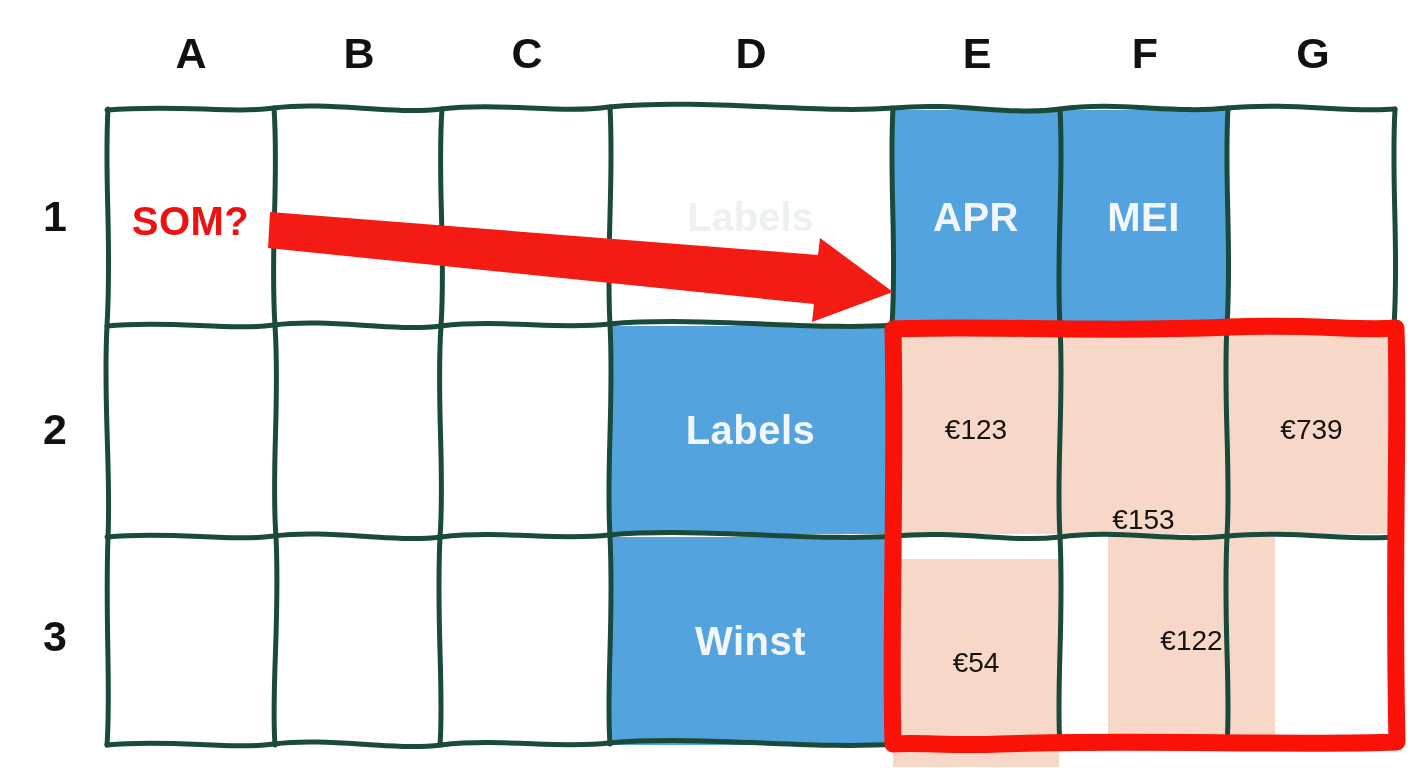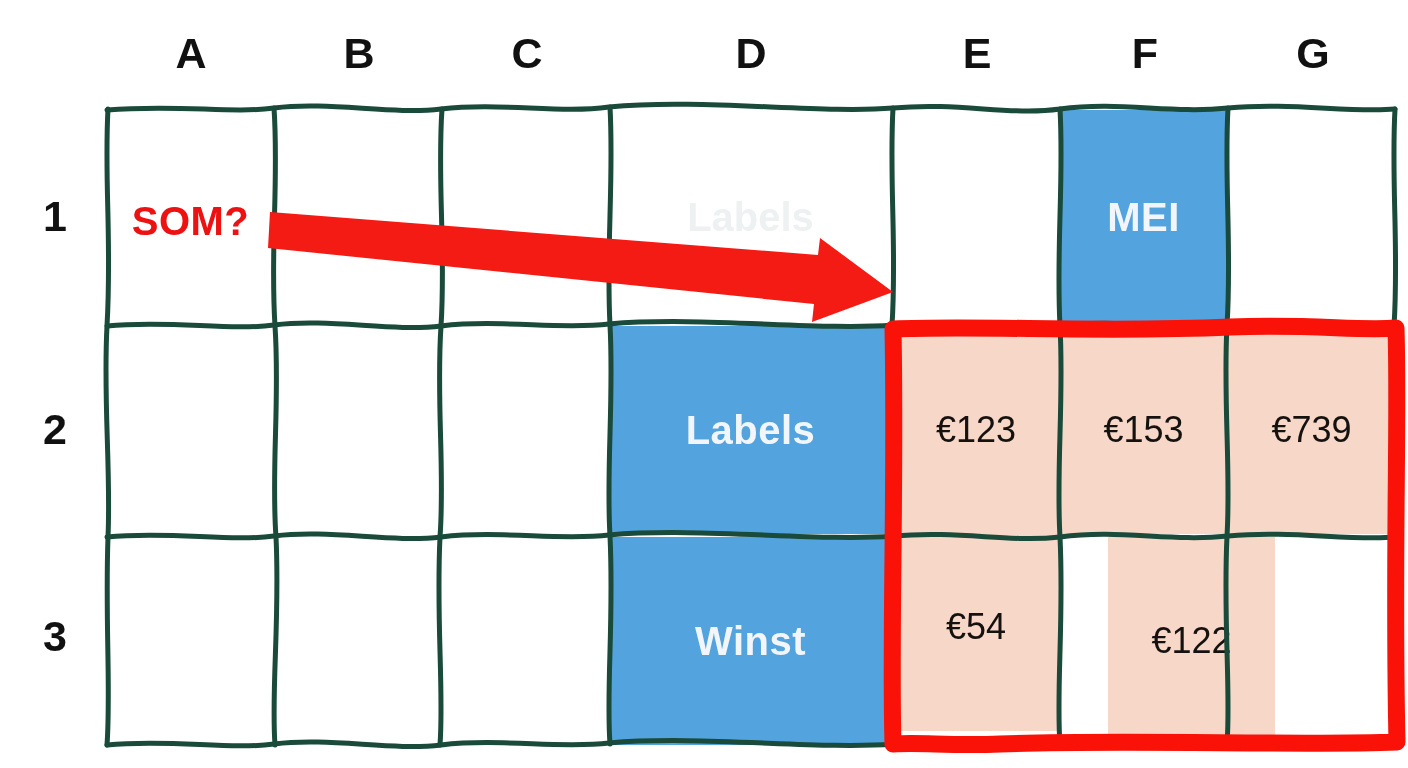--- a/index.html
+++ b/index.html
@@ -43,21 +43,21 @@
     box-sizing:border-box;
     font-size:38px;
     line-height:1;
   }
   .cell.fill-blue{background:#53a3df;}
   .cell.fill-peach{background:#f7d7c8;}
   .cell.fill-white{background:#ffffff;}
   .cell .txt{pointer-events:none;}
   .txt-white{color:#f2f6fa;font-weight:bold;font-size:40px;letter-spacing:.5px;}
   .txt-red{color:#ee1111;font-weight:bold;font-size:40px;letter-spacing:.5px;}
-  .txt-dark{color:#14110f;font-weight:normal;font-size:36px;}
+  .txt-dark{color:#14110f;font-weight:normal;font-size:28px;}
   .txt-ghost{color:#eef1f2;font-weight:bold;font-size:40px;}
 
   
   #ink,#overlay{position:absolute;left:0;top:0;width:1408px;height:768px;pointer-events:none;}
   #ink{z-index:5;}
   #overlay{z-index:7;}
   .cell{z-index:2;}
   .col-head,.row-head{z-index:9;}
 </style>
 </head>
@@ -82,59 +82,62 @@
   </div>
   <div class="cell fill-white" style="left:274px;top:110px;width:167px;height:214px;">
     <span class="txt txt-dark"></span>
   </div>
   <div class="cell fill-white" style="left:441px;top:110px;width:168px;height:214px;">
     <span class="txt txt-dark"></span>
   </div>
   <div class="cell fill-white" style="left:609px;top:110px;width:283px;height:214px;">
     <span class="txt txt-ghost">Labels</span>
   </div>
+  <div class="cell fill-blue" style="left:893px;top:110px;width:166px;height:214px;">
+    <span class="txt txt-white">APR</span>
+  </div>
   <div class="cell fill-blue" style="left:1060px;top:110px;width:167px;height:214px;">
     <span class="txt txt-white">MEI</span>
   </div>
 
   <div class="cell fill-white" style="left:107px;top:326px;width:167px;height:208px;">
     <span class="txt txt-dark"></span>
   </div>
   <div class="cell fill-white" style="left:274px;top:326px;width:167px;height:208px;">
     <span class="txt txt-dark"></span>
   </div>
   <div class="cell fill-white" style="left:441px;top:326px;width:168px;height:208px;">
     <span class="txt txt-dark"></span>
   </div>
   <div class="cell fill-blue" style="left:609px;top:326px;width:283px;height:208px;">
     <span class="txt txt-white">Labels</span>
   </div>
   <div class="cell fill-peach" style="left:893px;top:326px;width:166px;height:208px;">
     <span class="txt txt-dark">€123</span>
   </div>
-  <div class="cell fill-peach" style="left:1060px;top:326px;width:167px;height:208px;">
+  <div class="cell fill-peach" style="left:1060px;top:326px;width:167px;height:208px;align-items:flex-end;">
     <span class="txt txt-dark">€153</span>
   </div>
   <div class="cell fill-peach" style="left:1228px;top:326px;width:167px;height:208px;">
     <span class="txt txt-dark">€739</span>
   </div>
 
   <div class="cell fill-white" style="left:107px;top:537px;width:167px;height:208px;">
     <span class="txt txt-dark"></span>
   </div>
   <div class="cell fill-white" style="left:274px;top:537px;width:167px;height:208px;">
     <span class="txt txt-dark"></span>
   </div>
   <div class="cell fill-white" style="left:441px;top:537px;width:168px;height:208px;">
     <span class="txt txt-dark"></span>
   </div>
   <div class="cell fill-blue" style="left:609px;top:537px;width:283px;height:208px;">
     <span class="txt txt-white">Winst</span>
   </div>
-  <div class="cell fill-peach" style="left:893px;top:523px;width:166px;height:208px;">
+  <div class="cell fill-peach" style="left:893px;top:559px;width:166px;height:208px;">
     <span class="txt txt-dark">€54</span>
   </div>
   <div class="cell fill-peach" style="left:1108px;top:537px;width:167px;height:208px;">
     <span class="txt txt-dark">€122</span>
   </div>
 
   <svg id="ink" viewBox="0 0 1408 768">
     <g fill="none" stroke="#1a4a3a" stroke-width="5" stroke-linecap="round" stroke-linejoin="round">
 
       <path d="M107,110 C180,104 230,114 274,108 C330,101 390,115 441,109 C500,102 560,114 609,107 C700,98 820,114 893,108 C960,102 1010,116 1060,109 C1120,101 1170,114 1228,108 C1290,102 1350,113 1395,109"></path>

